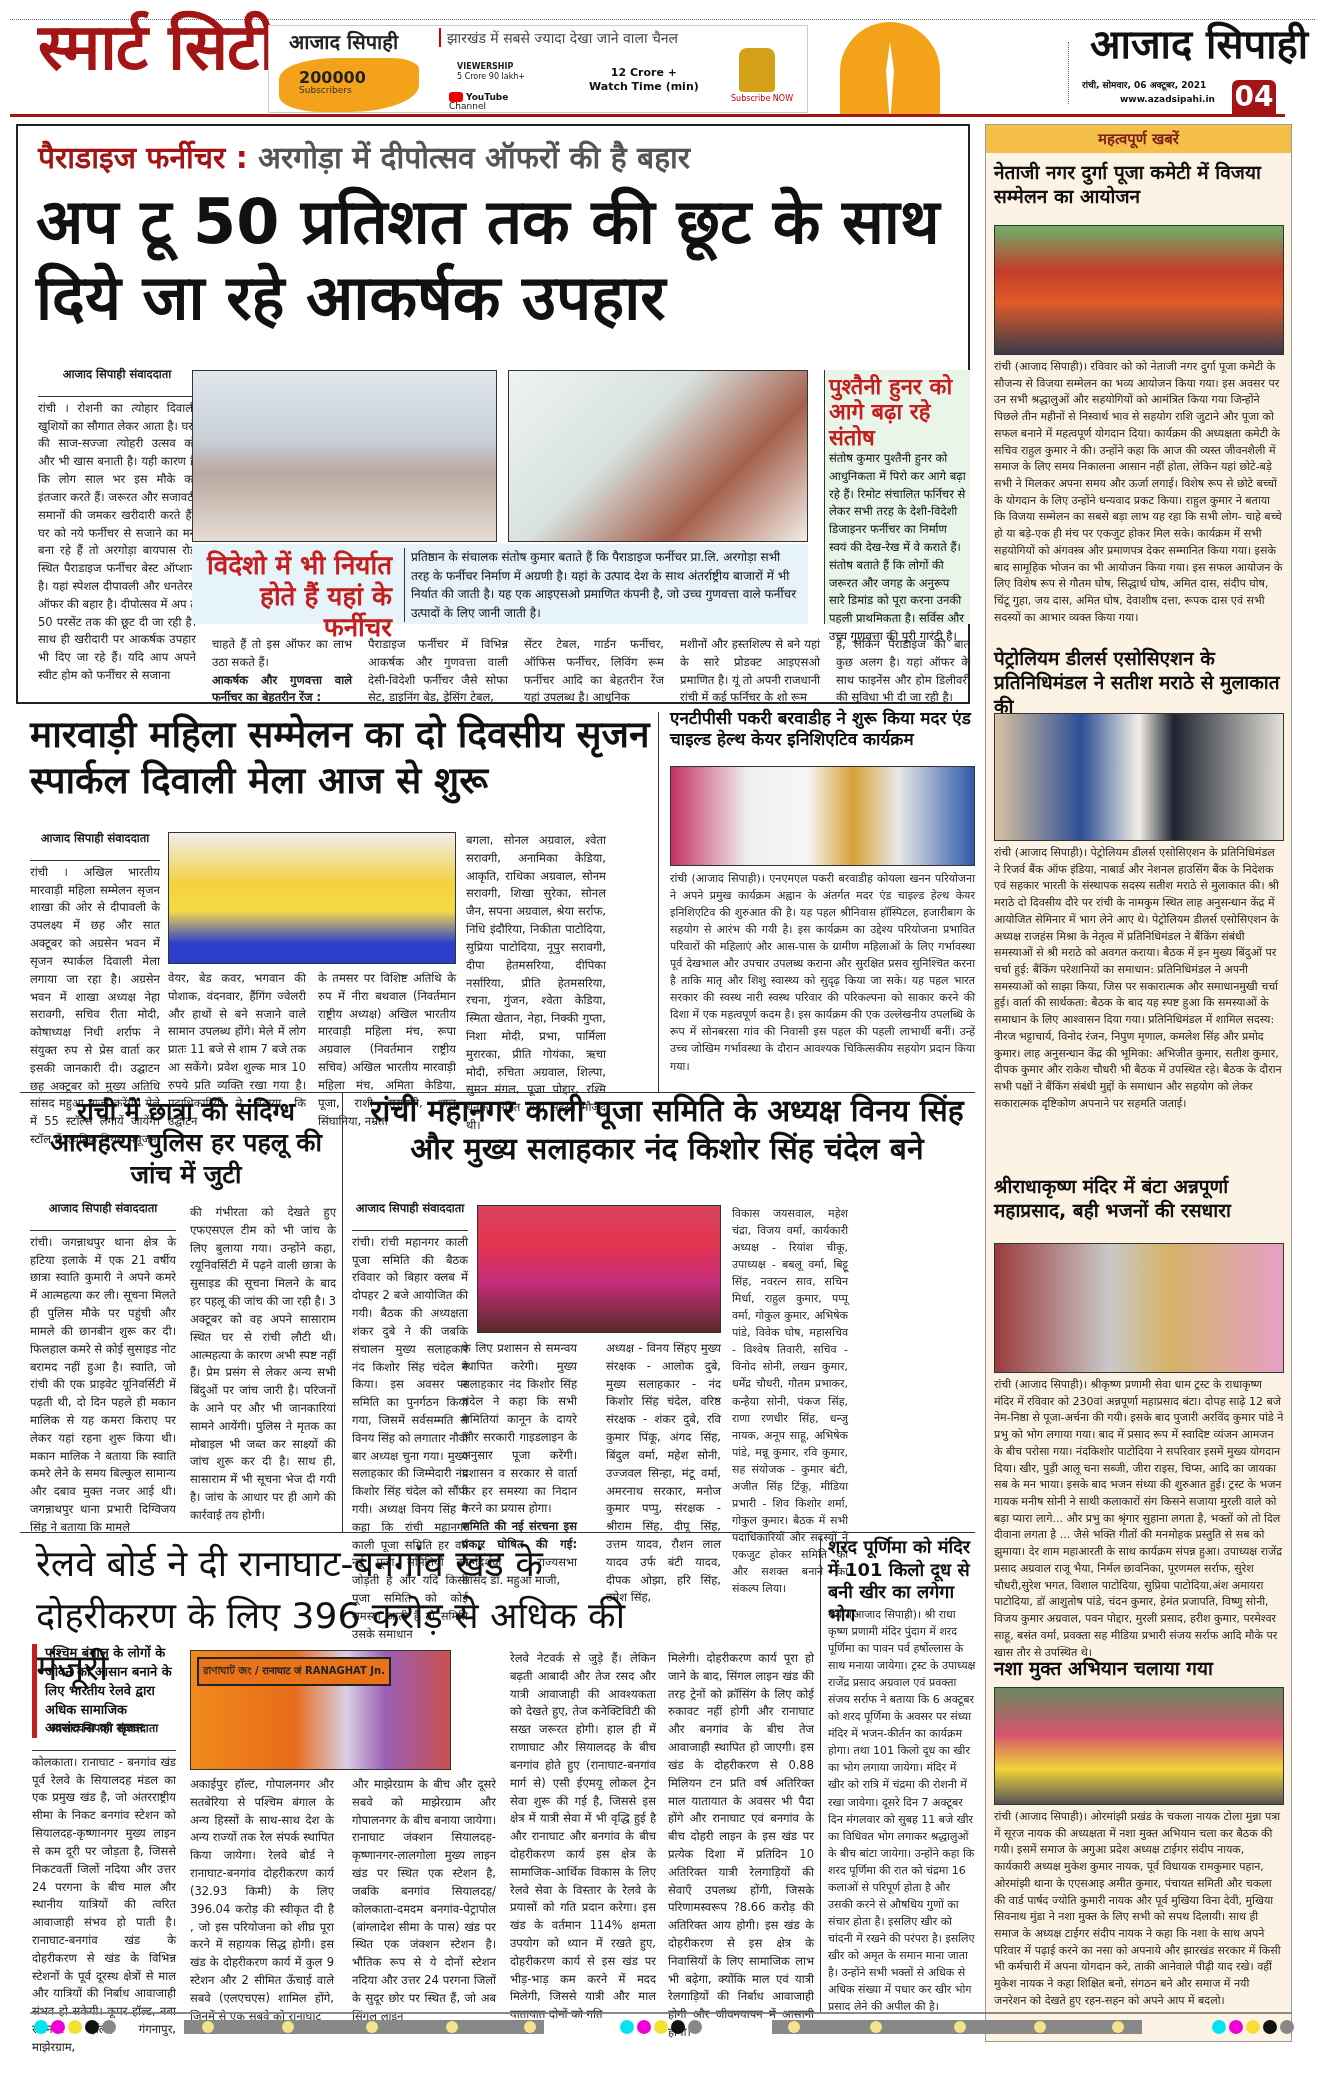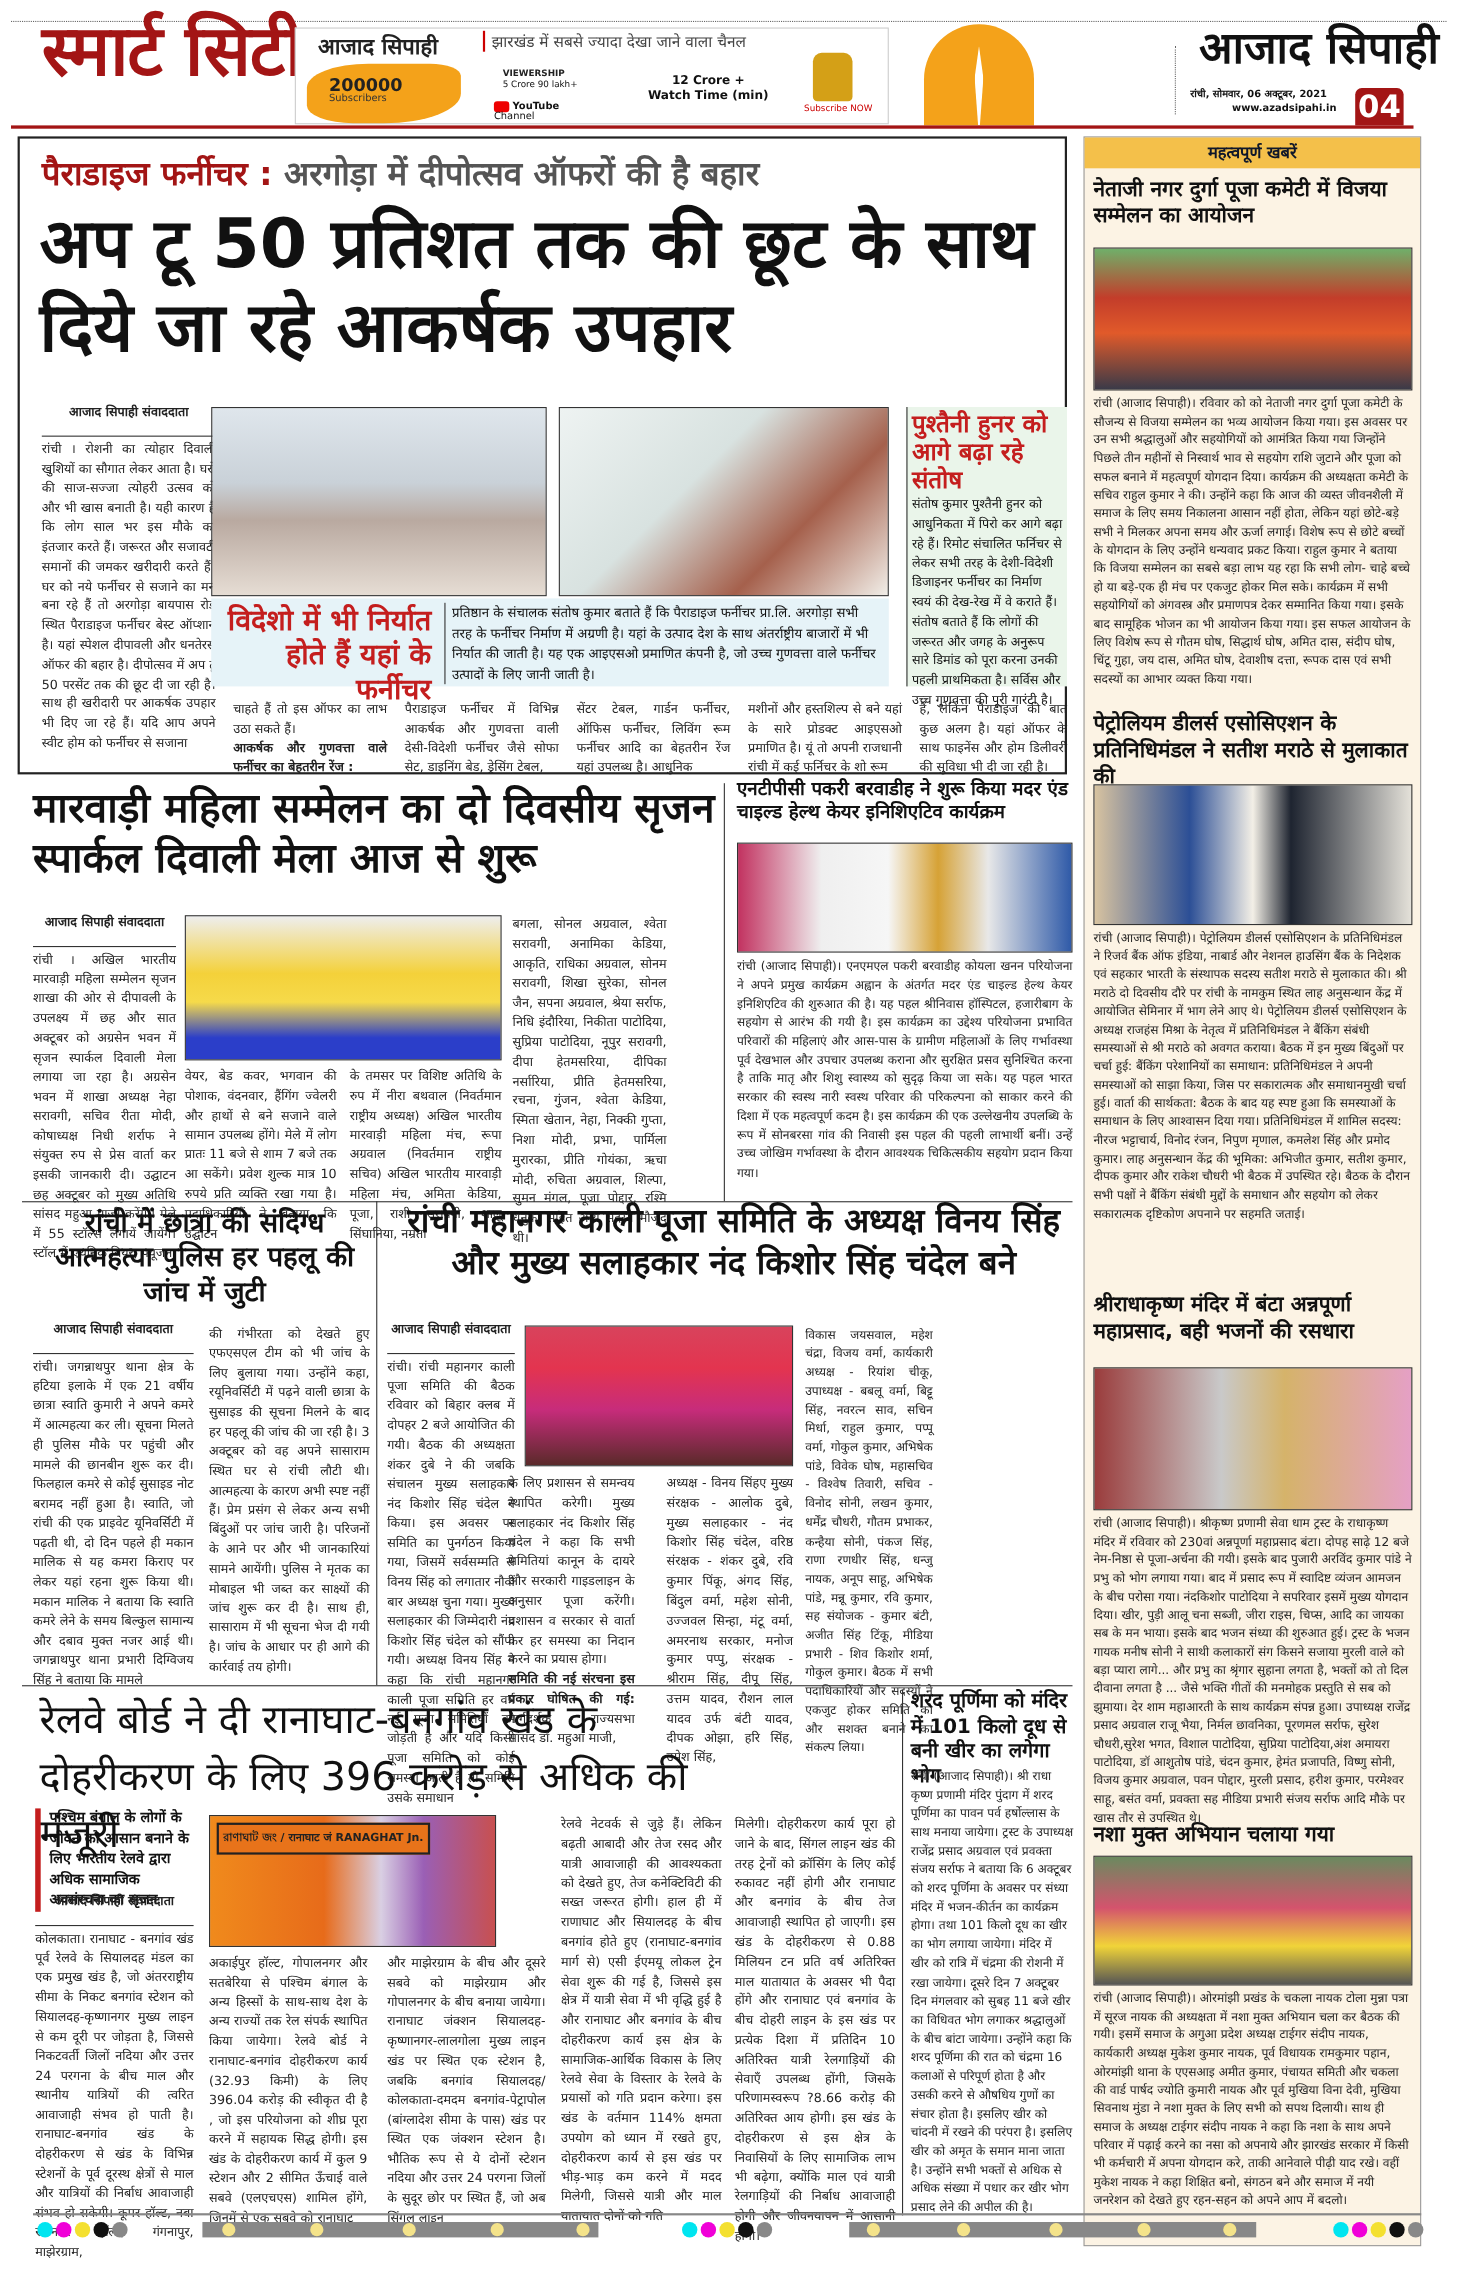--- a/index.html
+++ b/index.html
@@ -39,21 +39,21 @@
 .ph-furniture{background:linear-gradient(180deg,#dfe6ec 0%,#c9d1d8 40%,#b9a9a0 60%,#e6ddd4 100%)}
 .ph-family{background:linear-gradient(135deg,#eef3f2 0%,#d8e2e0 40%,#a5604c 70%,#f1eee8 100%)}
 .callout{position:absolute;background:#e6f3f8}
 .callout .red-head{font-size:26px;font-weight:bold;color:#c41e1e;line-height:1.2;text-align:right}
 .callout .txt{font-size:12px;line-height:1.55}
 .sidebox-green{position:absolute;background:#eaf5ea}
 .sidebox-green h3{font-size:22px;color:#c41e1e;line-height:1.15}
 .sidebox-green p{font-size:11.5px;line-height:1.55}
 
 .rail{left:985px;top:124px;width:307px;height:1918px;background:#fcf3e4;border:1px solid #999}
-.rail-head{position:absolute;left:0;top:0;width:305px;height:28px;background:#f4c04a;text-align:center;font-size:15px;font-weight:bold;color:#0f172a;line-height:28px}
+.rail-head{position:absolute;left:0;top:0;width:305px;height:28px;background:#f4c04a;text-align:center;font-size:15px;font-weight:bold;color:#7f1d1d;line-height:28px}
 .rail h2{position:absolute;left:8px;font-size:19px;font-weight:bold;line-height:1.25;color:#111}
 .rail .p{position:absolute;left:8px;width:290px;font-size:11px;line-height:1.52;color:#222}
 .ph-group{background:linear-gradient(180deg,#6fb06a 0%,#c33d2a 35%,#e15a2a 60%,#3a3a48 100%)}
 .ph-meet{background:linear-gradient(90deg,#d8c3a0 0%,#2c4f96 30%,#f3efe6 50%,#1e2430 62%,#e4e1d9 100%)}
 .ph-prasad{background:linear-gradient(90deg,#9a3c3c 0%,#c9c9c9 40%,#d5b36a 60%,#e5a0c5 100%)}
 .ph-crowd{background:linear-gradient(180deg,#6a8a5f 0%,#d4536d 40%,#f1d438 70%,#555 100%)}
 
 .h-big{position:absolute;font-weight:bold;color:#111;line-height:1.25}
 .vrule{position:absolute;border-left:1px solid #333}
 .hrule{position:absolute;border-top:1px solid #333}

